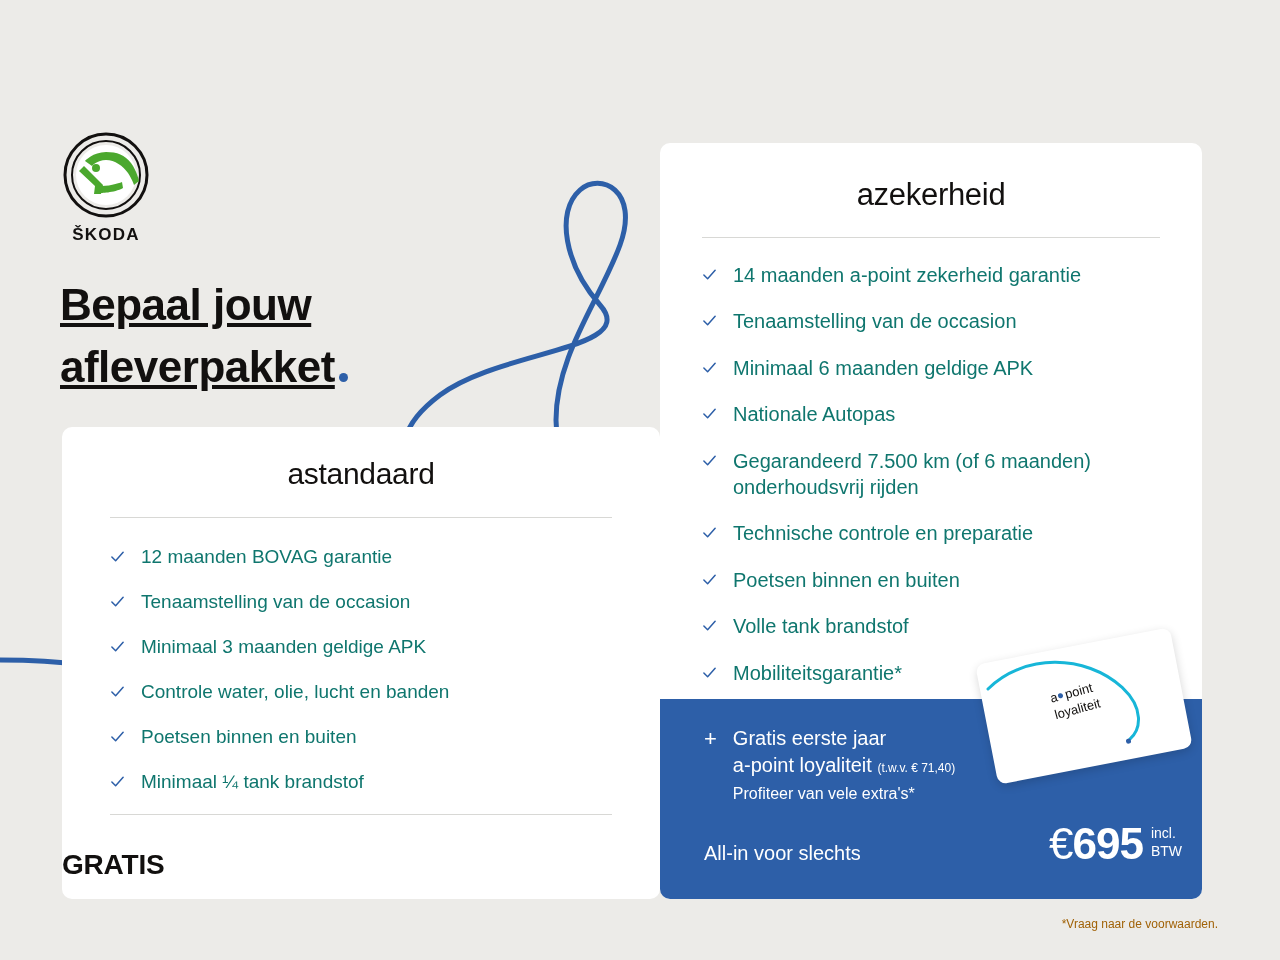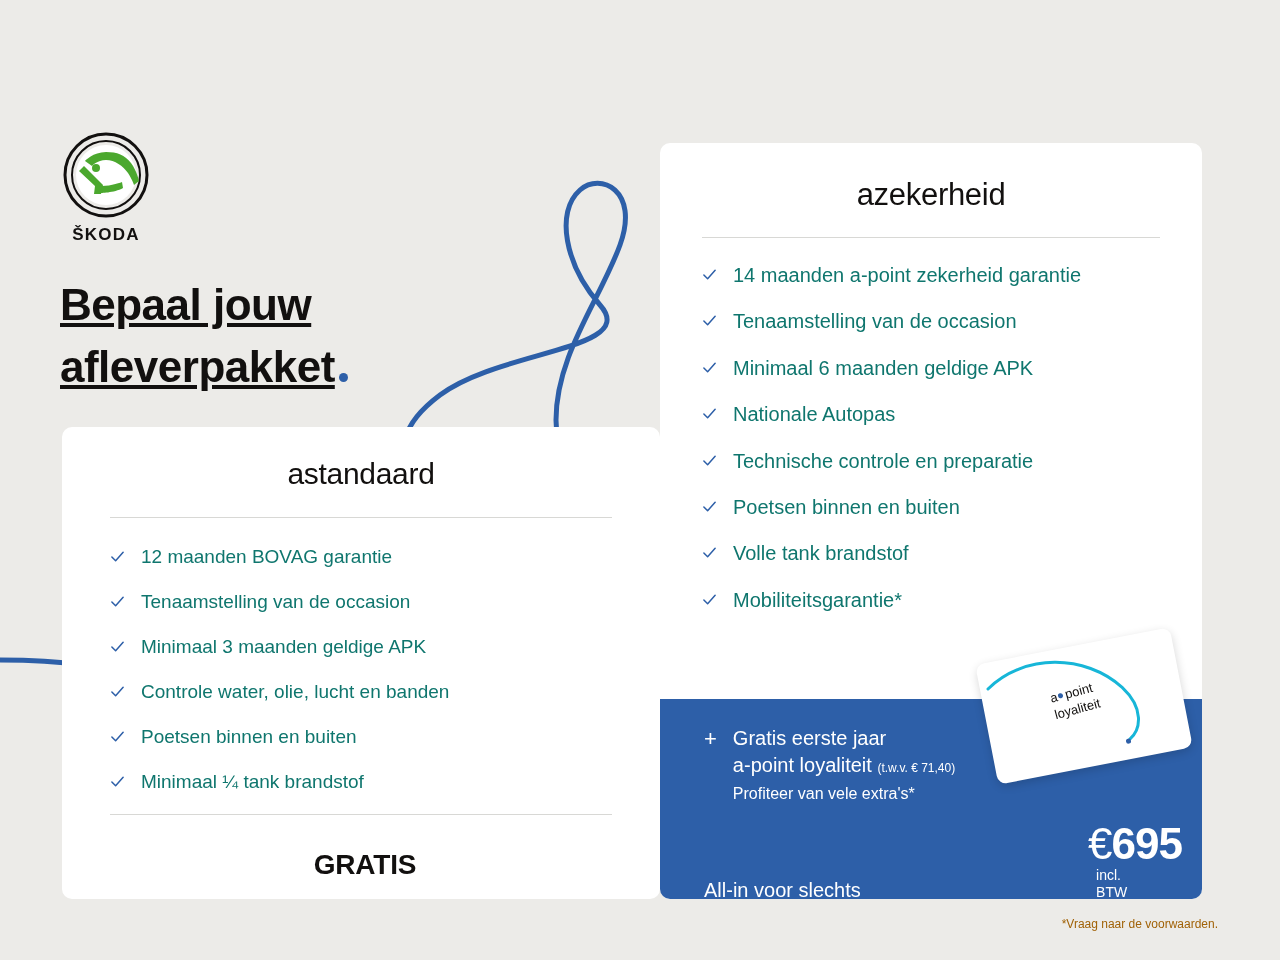--- a/index.html
+++ b/index.html
@@ -106,27 +106,25 @@
     color: #2d5fa8;
   }
   .check svg { display: block; }
 
   .rule-bottom {
     height: 1px;
     background: #d8d8d5;
     margin: 14px 48px 0 48px;
   }
   .gratis {
-    text-align: center;
     font-size: 28px;
     font-weight: 700;
     color: #12100f;
     margin-top: 34px;
     letter-spacing: -0.2px;
-    padding-left: 8px;
   }
 
   
   .blue-panel {
     position: absolute;
     left: 0; bottom: 0;
     width: 558px; height: 200px;
     background: #2d5fa8;
     color: #ffffff;
   }
@@ -146,21 +144,21 @@
   .plus-text .l2 .small { font-size: 12px; }
   .plus-text .l3 { font-size: 16px; margin-top: 6px; }
 
   .price-row {
     display: flex;
     align-items: flex-end;
     justify-content: space-between;
     padding: 20px 36px 0 44px;
   }
   .allin { font-size: 20px; }
-  .price-wrap { display: flex; align-items: flex-start; flex-direction: column; }
+  .price-wrap { display: flex; align-items: flex-start; }
   .price {
     font-size: 44px;
     font-weight: 700;
     line-height: 0.95;
     letter-spacing: -1px;
   }
   .price .euro { font-weight: 400; }
   .btw {
     font-size: 14px;
     line-height: 1.25;
@@ -326,20 +324,28 @@
         </span>
         <span>Minimaal 6 maanden geldige APK</span>
       </li>
       <li>
         <span class="check">
           <svg viewBox="0 0 16 16" width="15" height="15">
               <path d="M2 8.5 L6 12.5 L14 3.5" fill="none" stroke="#2d5fa8" stroke-width="1.6" stroke-linecap="round" stroke-linejoin="round"></path>
             </svg>
         </span>
         <span>Nationale Autopas</span>
+      </li>
+      <li>
+        <span class="check">
+          <svg viewBox="0 0 16 16" width="15" height="15">
+              <path d="M2 8.5 L6 12.5 L14 3.5" fill="none" stroke="#2d5fa8" stroke-width="1.6" stroke-linecap="round" stroke-linejoin="round"></path>
+            </svg>
+        </span>
+        <span>Gegarandeerd 7.500 km (of 6 maanden) onderhoudsvrij rijden</span>
       </li>
       <li>
         <span class="check">
           <svg viewBox="0 0 16 16" width="15" height="15">
               <path d="M2 8.5 L6 12.5 L14 3.5" fill="none" stroke="#2d5fa8" stroke-width="1.6" stroke-linecap="round" stroke-linejoin="round"></path>
             </svg>
         </span>
         <span>Technische controle en preparatie</span>
       </li>
       <li>

